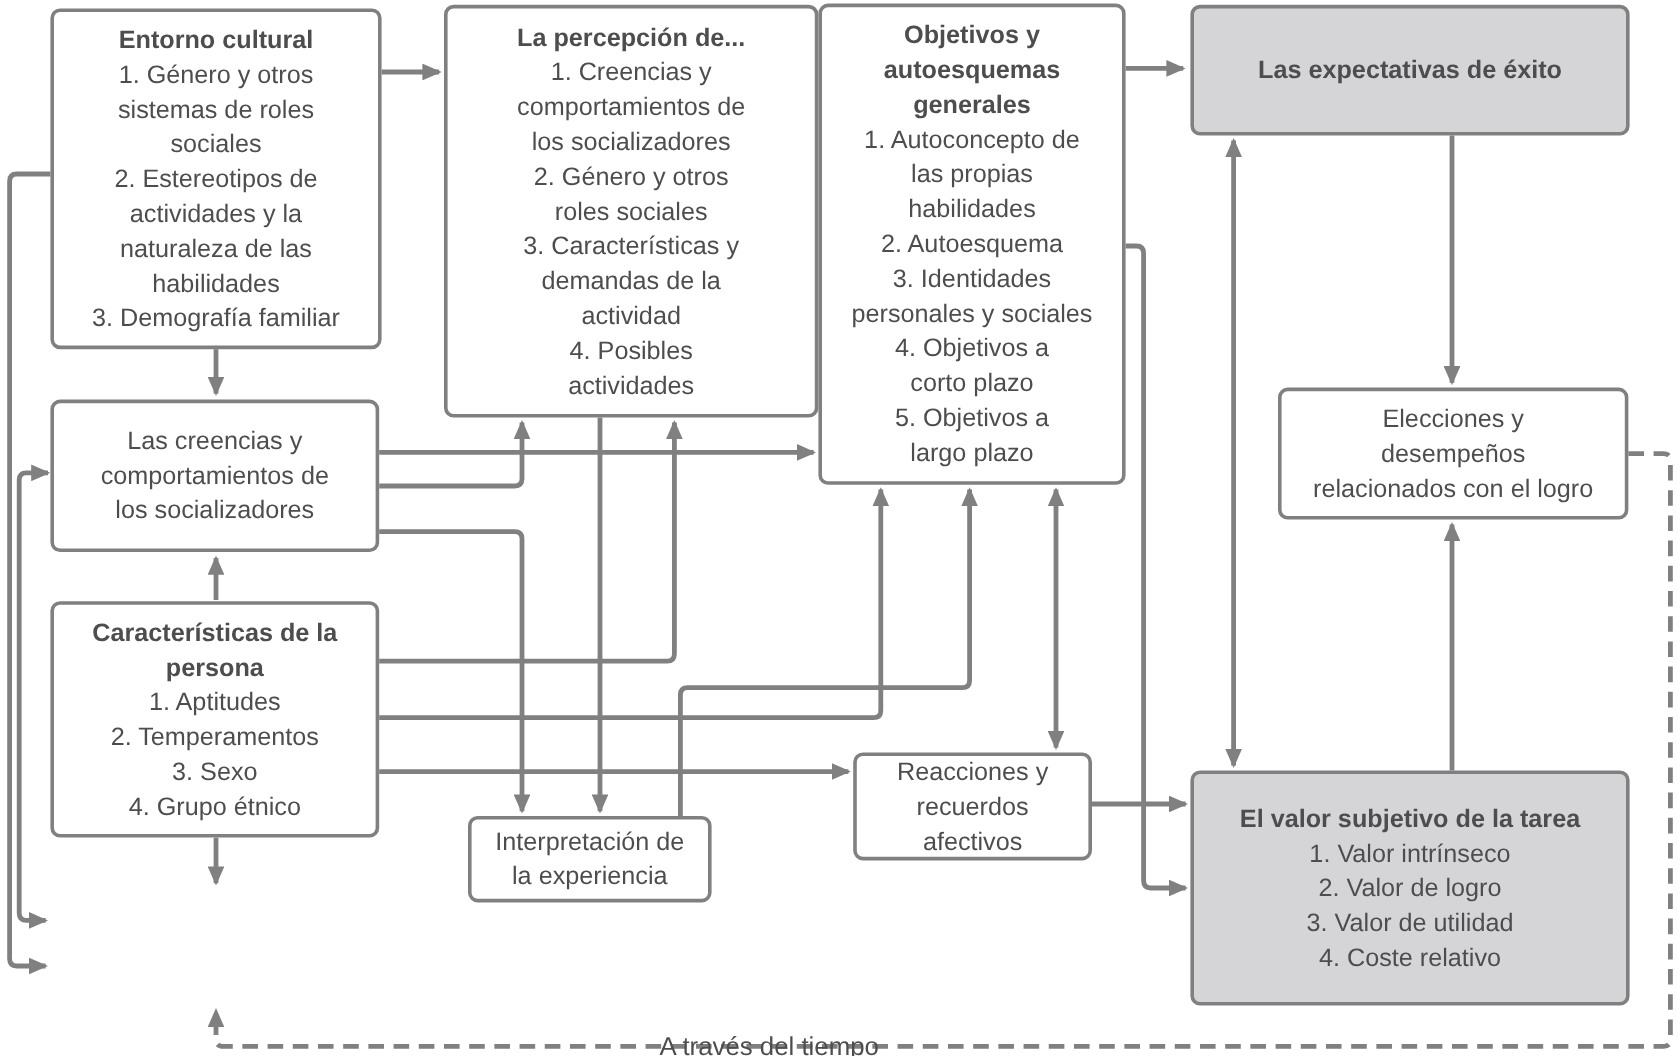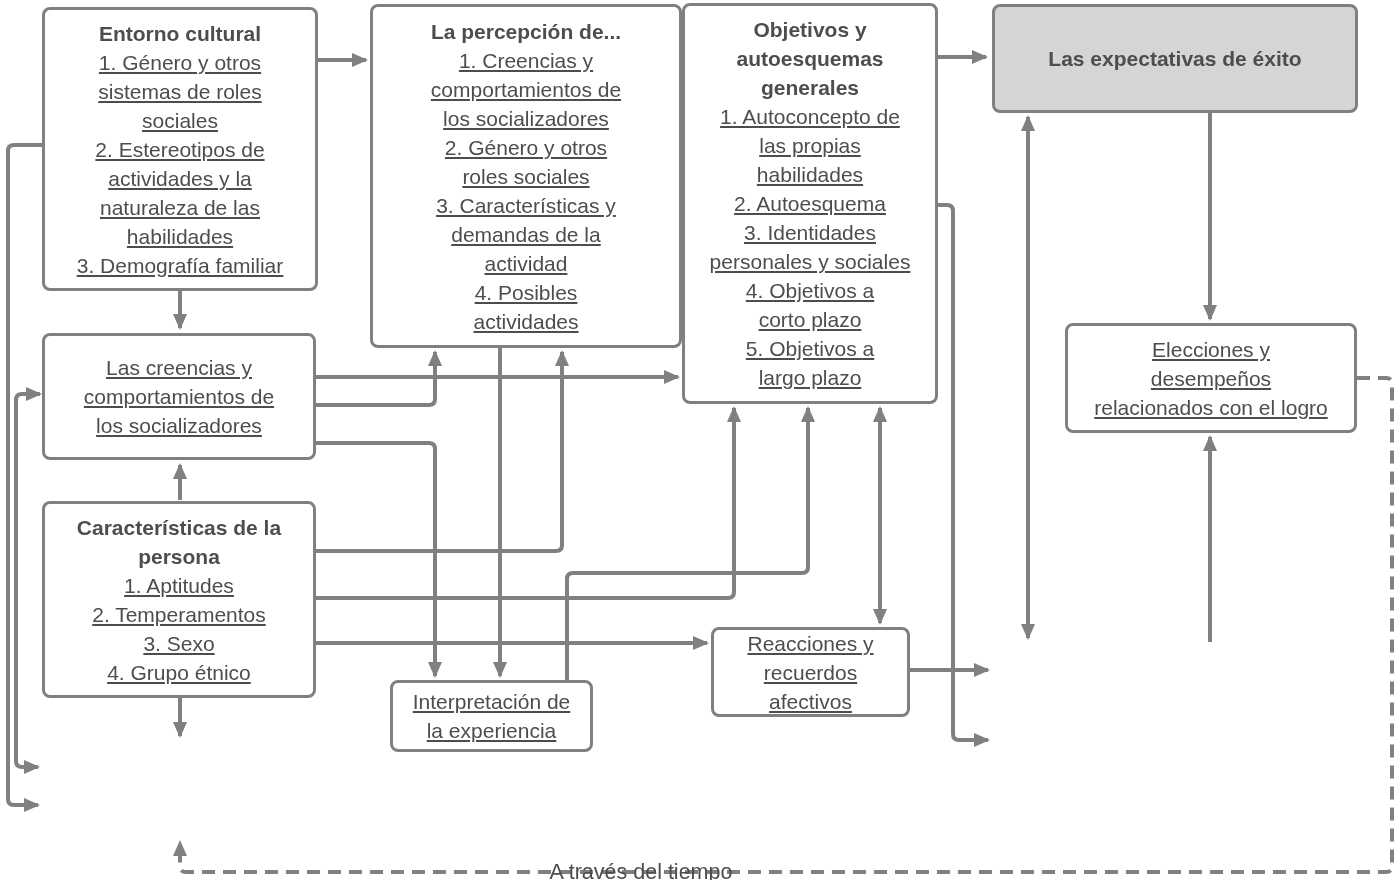--- a/index.html
+++ b/index.html
@@ -9,21 +9,21 @@
   }
   #wires{position:absolute;left:0;top:0;width:1398px;height:880px;}
   .box{
     position:absolute;box-sizing:border-box;
     border:3px solid #808080;border-radius:8px;background:#ffffff;
     display:flex;flex-direction:column;justify-content:center;align-items:center;
     text-align:center;font-size:21px;line-height:29px;padding:2px 4px;
   }
   .box.gray{background:#d5d5d7;text-align:center;}
   .title{font-weight:bold;white-space:pre-line;}
-  .body{white-space:pre-line;text-decoration:underline;}
+  .body{white-space:pre-line;}
   .floating-label{
     position:absolute;font-size:21.5px;line-height:29px;text-align:center;
     white-space:nowrap;
     margin-top:18px;
   }
 </style>
 </head>
 <body>
 
 <div id="canvas">
@@ -132,17 +132,24 @@
 recuerdos
 afectivos</div>
   </div>
 
   <div class="box" style="left:1065px;top:323px;width:292px;height:110px">
     <div class="body">Elecciones y
 desempeños
 relacionados con el logro</div>
   </div>
 
+  <div class="box gray" style="left:992px;top:642px;width:366px;height:196px">
+    <div class="title">El valor subjetivo de la tarea</div>
+    <div class="body">1. Valor intrínseco
+2. Valor de logro
+3. Valor de utilidad
+4. Coste relativo</div>
+  </div>
 
 
   <div class="floating-label" style="left:491px;top:840px;width:300px">A través del tiempo</div>
 
 </div>
 
 </body></html>

